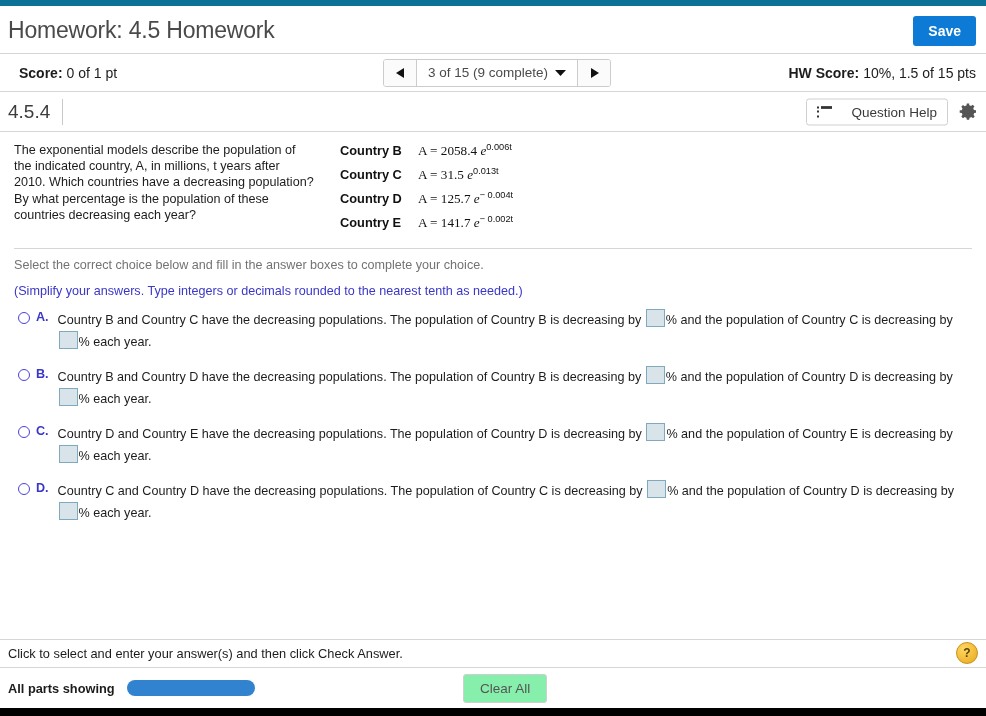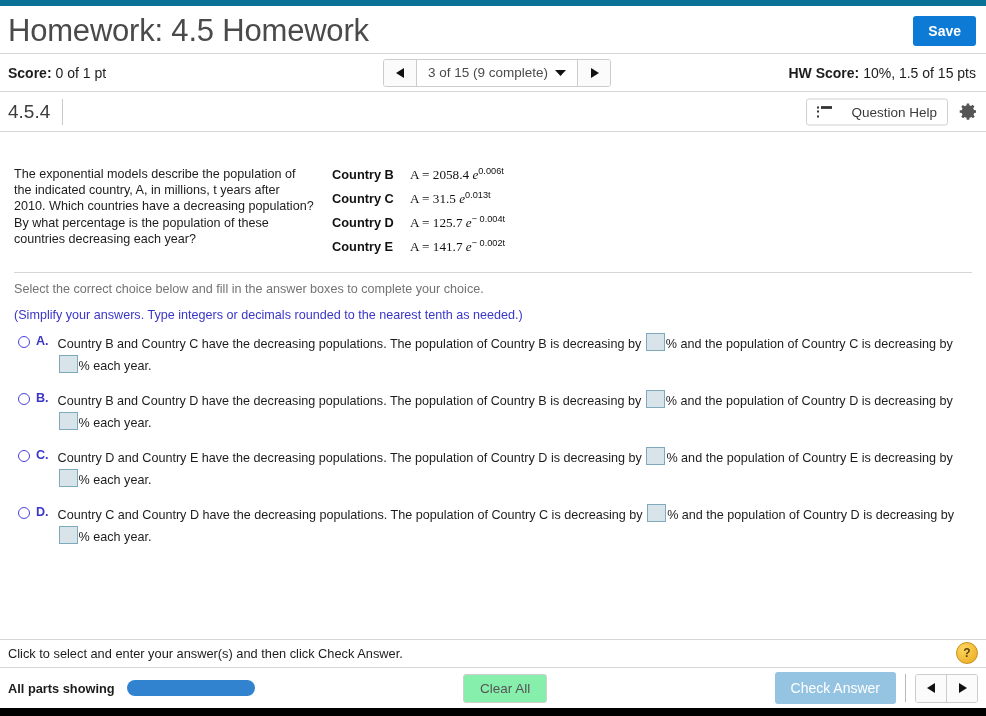--- a/index.html
+++ b/index.html
@@ -12,34 +12,34 @@
 
   
   .teal-bar{height:6px;background:#0b7197;width:100%;}
   .teal-gap{height:2px;background:#fff;}
 
   
   .title-row{
     height:46px;display:flex;align-items:center;justify-content:space-between;
     padding:0 10px 0 8px;border-bottom:1px solid #d6d6d6;box-sizing:border-box;
   }
-  .title-text{font-size:31px;color:#4a4a4a;font-weight:400;letter-spacing:-0.2px;line-height:1;}
+  .title-text{font-size:23px;color:#4a4a4a;font-weight:400;letter-spacing:-0.2px;line-height:1;}
   .save-btn{
     background:#0d7bd6;color:#fff;border:none;border-radius:3px;
     font-size:14px;font-weight:bold;padding:7px 15px;cursor:pointer;
     font-family:inherit;
   }
 
   
   .score-row{
     height:38px;display:flex;align-items:center;justify-content:space-between;
     padding:0 10px 0 8px;border-bottom:1px solid #d6d6d6;box-sizing:border-box;
     position:relative;
   }
-  .score-left{font-size:14px;color:#1c1c1c;}
+  .score-left{font-size:14px;color:#1c1c1c;margin-left:11px;}
   .score-left b{font-weight:bold;}
   .score-right{font-size:14px;color:#1c1c1c;}
   .score-right b{font-weight:bold;text-align:right;}
   .nav-group{
     position:absolute;left:383px;top:50%;transform:translateY(-50%);
     display:flex;align-items:stretch;border:1px solid #ccc;border-radius:3px;
     background:#fff;height:26px;overflow:hidden;
   }
   .nav-arrow{
     width:32px;display:flex;align-items:center;justify-content:center;
@@ -72,21 +72,21 @@
   .list-icon i:nth-child(2){top:4.5px;}
   .list-icon i:nth-child(3){top:9px;}
   .list-icon b{position:absolute;left:0;width:2px;height:2px;background:#333;}
   .list-icon b:nth-of-type(1){top:0;}
   .list-icon b:nth-of-type(2){top:4.5px;}
   .list-icon b:nth-of-type(3){top:9px;}
   .gear{width:20px;height:20px;cursor:pointer;}
 
   
   .qbody{padding:10px 14px 0 14px;position:relative;box-sizing:border-box;}
-  .qtop{display:flex;gap:0;margin-top:24px;}
+  .qtop{display:flex;gap:8px;}
   .qtext{width:300px;font-size:12.6px;line-height:16.2px;color:#1c1c1c;}
   .models{margin-left:18px;font-size:12.8px;color:#111;}
   .model-row{display:flex;align-items:baseline;margin-bottom:6.5px;}
   .model-name{font-weight:bold;width:78px;}
   .model-eq{font-family:"Liberation Serif","DejaVu Serif",serif;font-size:13.2px;}
   .model-eq .it{font-style:italic;font-family:"Liberation Serif",serif;}
   .sup{font-size:9.2px;vertical-align:super;font-family:"Liberation Sans",sans-serif;text-align:center;}
 
   .rule{border-top:1px solid #d6d6d6;margin:10px 0 0 0;}
 
@@ -294,32 +294,16 @@
 
   <div class="footer-note">
     <span>Click to select and enter your answer(s) and then click Check Answer.</span>
   </div>
   <div class="help-badge">?</div>
 
   <div class="bottom-bar">
     <span class="parts-label">All parts showing</span>
     <div class="progress"></div>
     <button class="clearall">Clear All</button>
-    <div class="right-actions">
-      <button class="check-btn">Check Answer</button>
-      <div class="divider"></div>
-      <div class="pager">
-        <div>
-          <svg width="11" height="12" viewBox="0 0 11 12">
-              <polygon points="9,1 9,11 1,6" fill="#111"></polygon>
-            </svg>
-        </div>
-        <div>
-          <svg width="11" height="12" viewBox="0 0 11 12">
-              <polygon points="2,1 2,11 10,6" fill="#111"></polygon>
-            </svg>
-        </div>
-      </div>
-    </div>
   </div>
 
   <div class="black-strip"></div>
 </div>
 
 </body></html>

